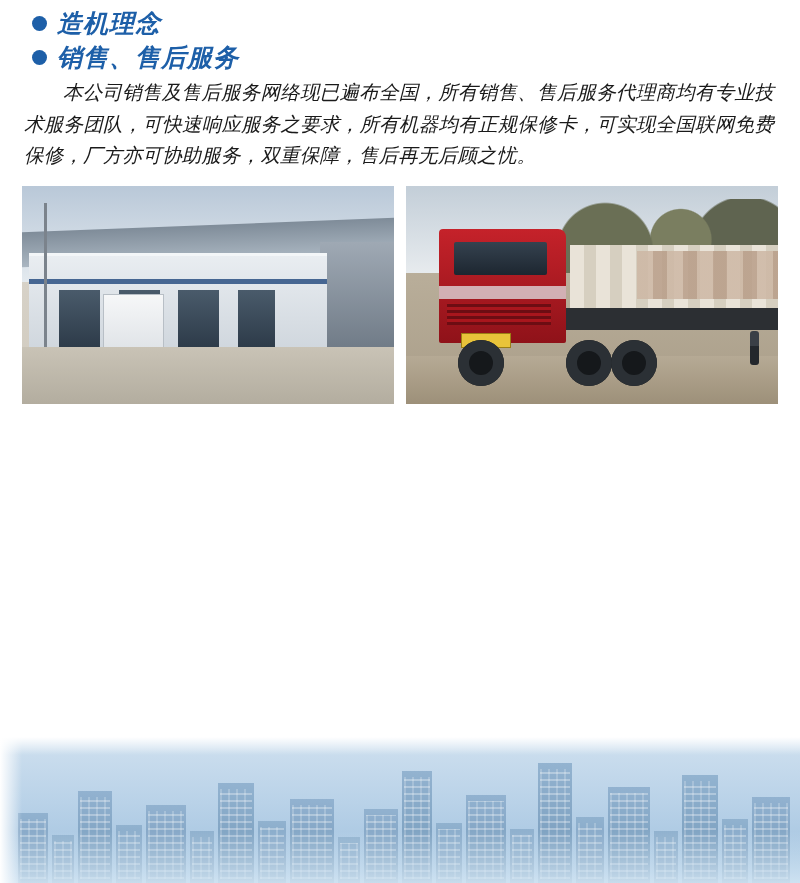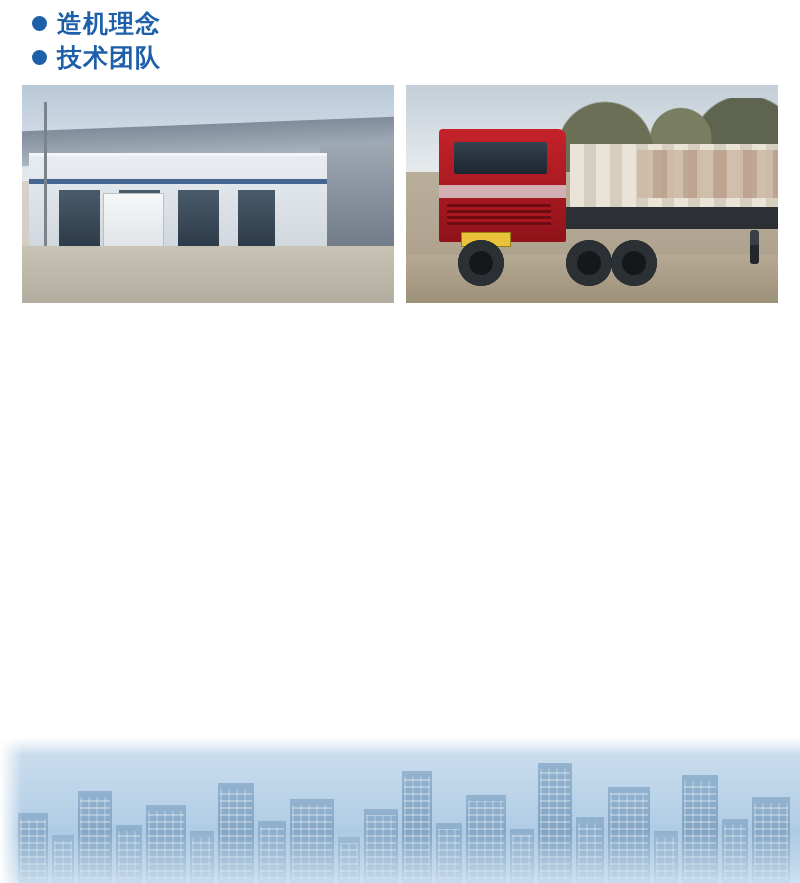--- a/index.html
+++ b/index.html
@@ -20,20 +20,21 @@
     height: 883px;
     position: relative;
     background: #fff;
     box-sizing: border-box;
   }
 
   
   .sections {
     padding: 10px 24px 0 24px;
     box-sizing: border-box;
+    font-style: italic;
   }
   .section {
     margin-bottom: 6px;
   }
   .section-head {
     display: flex;
     align-items: center;
     gap: 10px;
     margin: 0 0 6px 8px;
   }
@@ -204,27 +205,28 @@
   <div class="sections">
 
     <div class="section">
       <div class="section-head">
         <span class="bullet"></span>
         <span class="section-title">造机理念</span>
       </div>
     </div>
 
     <div class="section">
-    </div>
-
-    <div class="section">
       <div class="section-head">
         <span class="bullet"></span>
-        <span class="section-title">技术团队</span>
+        <span class="section-title">销售、售后服务</span>
       </div>
+      <p class="section-body">本公司销售及售后服务网络现已遍布全国，所有销售、售后服务代理商均有专业技术服务团队，可快速响应服务之要求，所有机器均有正规保修卡，可实现全国联网免费保修，厂方亦可协助服务，双重保障，售后再无后顾之忧。</p>
+    </div>
+
+    <div class="section">
     </div>
   </div>
 
   <div class="photo-row">
 
     <div class="photo ph-factory">
       <div class="f-sky"></div>
       <div class="f-roof"></div>
       <div class="f-right-wall"></div>
       <div class="f-wall"></div>

